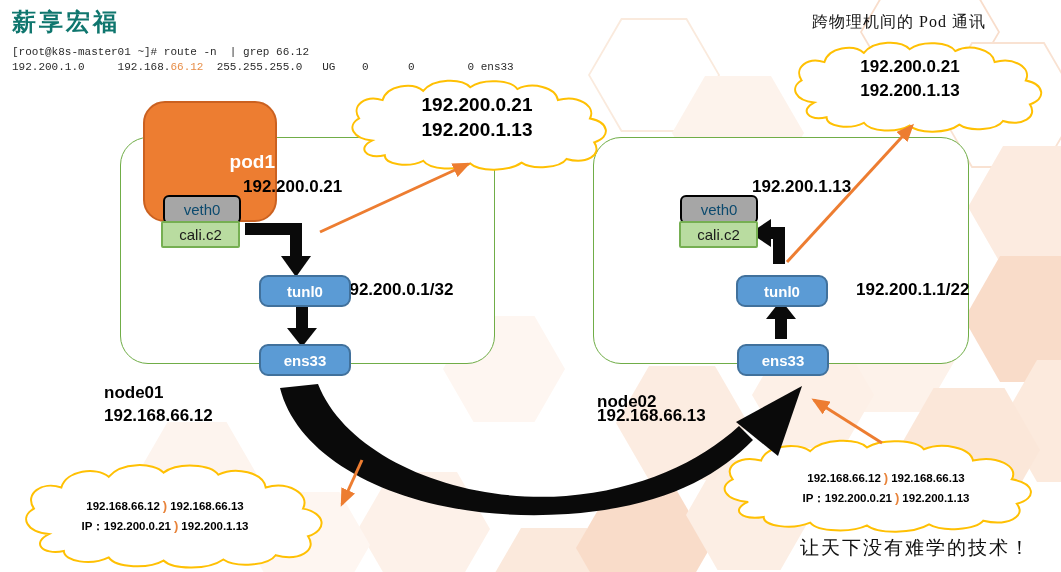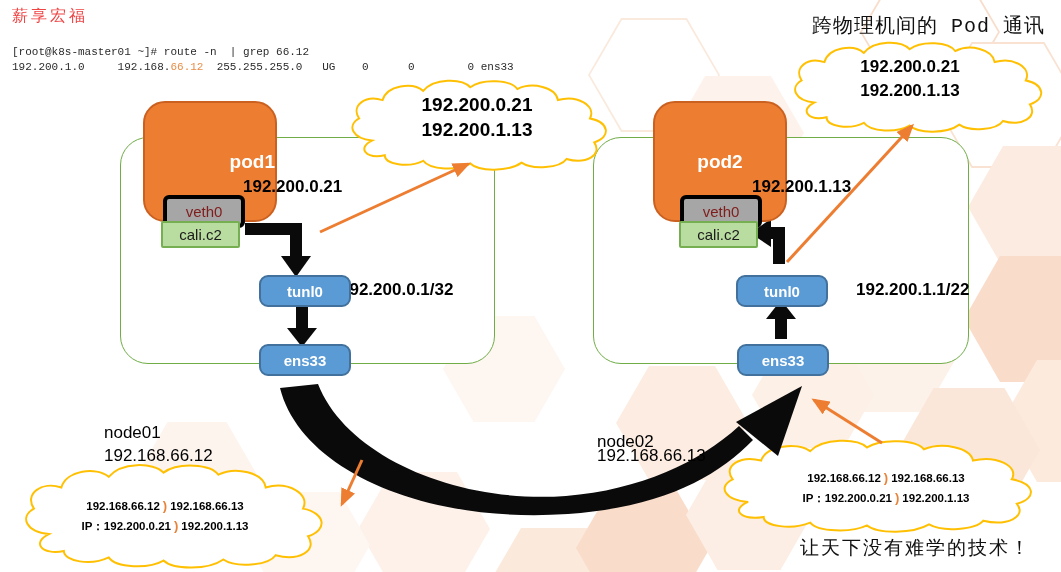--- a/index.html
+++ b/index.html
@@ -8,40 +8,40 @@
   .abs{position:absolute;}
   
   .hex{position:absolute;clip-path:polygon(25% 0%,75% 0%,100% 50%,75% 100%,25% 100%,0% 50%);z-index:1;}
   .hex.outline::before{content:"";position:absolute;inset:2px;background:#fff;
           clip-path:polygon(25% 0%,75% 0%,100% 50%,75% 100%,25% 100%,0% 50%);}
   
   .nodebox{position:absolute;background:#ffffff;border:1.5px solid #70AD47;border-radius:28px;z-index:2;}
   #svglayer{position:absolute;left:0;top:0;z-index:3;pointer-events:none;}
   .content{z-index:4;}
   
-  .watermark{color:#ef4444;font-size:16px;font-weight:normal;letter-spacing:3px;z-index:4;}
+  .watermark{color:#0f766e;font-size:24px;font-weight:bold;letter-spacing:3px;z-index:4;}
   .terminal{font-family:Liberation Mono, monospace;font-size:11px;line-height:15px;
             color:#2b2b2b;white-space:pre;z-index:4;}
   .terminal .match{color:#E78C45;}
-  .title{font-family:Liberation Mono, monospace;font-size:20px;color:#111;
+  .title{font-family:Liberation Serif, serif;font-size:16px;color:#111;
          letter-spacing:1px;z-index:4;}
   .slogan{font-family:"DejaVu Serif","Liberation Serif",serif;font-size:19px;color:#111;
           letter-spacing:2px;z-index:4;}
   
   .podbox{position:absolute;width:130px;height:117px;border-radius:22px;background:#ED7D31;
           border:2px solid #CB6120;display:flex;align-items:center;justify-content:center;
           color:#fff;font-size:19px;font-weight:bold;z-index:4;}
   .ifacebox{position:absolute;display:flex;align-items:center;justify-content:center;
             font-size:15px;z-index:5;}
-  .veth{width:74px;height:25px;background:#A6A6A6;border:4px solid #000000;border-radius:6px;color:#7f1d1d;}
+  .veth{width:74px;height:25px;background:#A6A6A6;border:2px solid #000000;border-radius:6px;color:#0c4a6e;}
   .cali{width:75px;height:23px;background:#B9DCA0;border:2px solid #76AF52;border-radius:2px;color:#1a1a1a;}
   .blue{width:88px;height:28px;background:#5B9BD5;border:2px solid #41719C;border-radius:9px;
         color:#fff;font-weight:bold;}
   .iplabel{position:absolute;font-size:17px;font-weight:bold;color:#000;z-index:4;white-space:nowrap;}
-  .nodelabel{position:absolute;font-size:17px;font-weight:normal;color:#000;z-index:4;white-space:nowrap;margin-top:40px;}
+  .nodelabel{position:absolute;font-size:17px;font-weight:bold;color:#000;z-index:4;white-space:nowrap;}
   
   .cloudtext-big{position:absolute;text-align:center;font-weight:bold;color:#000;z-index:4;}
   .cloudtext-small{position:absolute;text-align:center;font-weight:bold;color:#000;
                    font-size:11.5px;line-height:19px;z-index:4;white-space:nowrap;}
   .sep{color:#E8833A;font-weight:900;font-size:13px;padding:0 3px;}
 </style>
 </head>
 <body>
 
 <div id="canvas">
@@ -116,23 +116,20 @@
   </div>
   <div class="ifacebox veth content" style="left:163px;top:195px;">veth0</div>
   <div class="ifacebox cali content" style="left:161px;top:221px;">cali.c2</div>
   <div class="ifacebox blue content" style="left:259px;top:275px;">tunl0</div>
   <div class="ifacebox blue content" style="left:259px;top:344px;">ens33</div>
   <div class="iplabel" style="left:243px;top:177px;">192.200.0.21</div>
   <div class="iplabel" style="left:340px;top:280px;">192.200.0.1/32</div>
   <div class="nodelabel" style="left:104px;top:383px;">node01</div>
   <div class="nodelabel" style="left:104px;top:406px;">192.168.66.12</div>
 
-  <div class="podbox content" style="left:653px;top:101px;">
-    <span>pod2</span>
-  </div>
   <div class="ifacebox veth content" style="left:680px;top:195px;">veth0</div>
   <div class="ifacebox cali content" style="left:679px;top:221px;">cali.c2</div>
   <div class="ifacebox blue content" style="left:736px;top:275px;">tunl0</div>
   <div class="ifacebox blue content" style="left:737px;top:344px;">ens33</div>
   <div class="iplabel" style="left:752px;top:177px;">192.200.1.13</div>
   <div class="iplabel" style="left:856px;top:280px;">192.200.1.1/22</div>
   <div class="nodelabel" style="left:597px;top:392px;">node02</div>
   <div class="nodelabel" style="left:597px;top:406px;">192.168.66.13</div>
 
   <div class="cloudtext-big" style="left:342px;top:92px;width:270px;font-size:19px;line-height:25px;">

